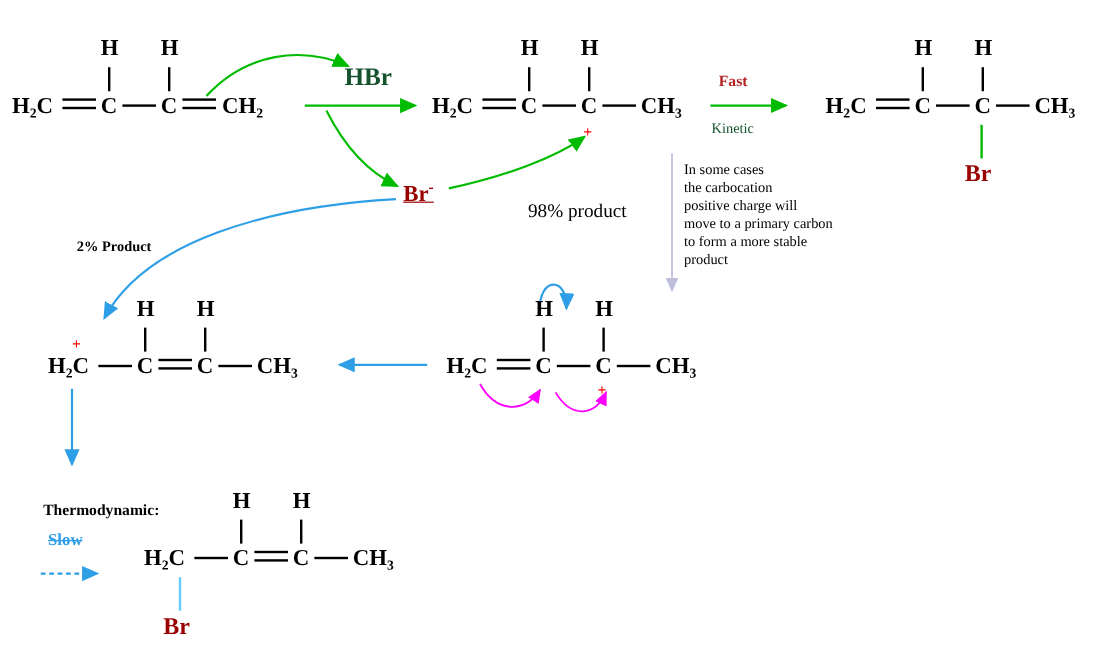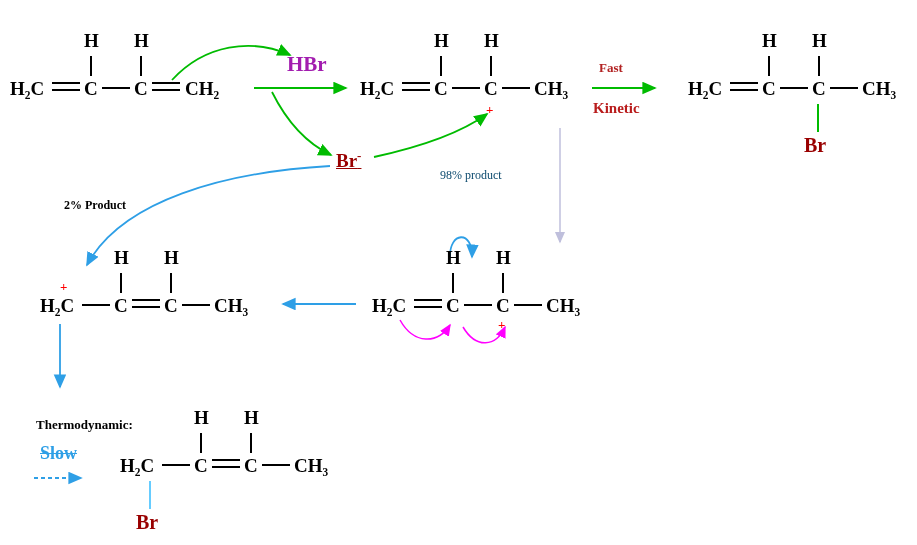--- a/index.html
+++ b/index.html
@@ -17,30 +17,30 @@
   .mol{position:absolute;width:212px;height:140px;font-weight:bold;font-size:19px;color:#000;}
   .atom{position:absolute;top:48px;white-space:nowrap;}
   .hatom{position:absolute;top:0;}
   .vline{position:absolute;top:26px;width:2px;height:20px;background:#000;display:block;}
   .bond{position:absolute;top:57px;width:28px;height:2px;background:#000;display:block;}
   .bond.dbl{top:52px;height:9px;background:none;border-top:2px solid #000;border-bottom:2px solid #000;box-sizing:border-box;}
   .subline{position:absolute;width:2px;display:block;}
   .charge{position:absolute;color:var(--red);font-size:13px;font-weight:bold;}
   .brtext{position:absolute;font-size:20px;font-weight:bold;color:var(--darkred);}
   .lbl{position:absolute;white-space:nowrap;}
-  .lbl-hbr{left:287px;top:52px;font-size:21px;font-weight:bold;color:#a21caf;}
+  .lbl-hbr{left:287px;top:52px;font-size:21px;font-weight:bold;color:#14532d;}
   .lbl-brminus{left:336px;top:148px;font-size:19px;font-weight:bold;color:var(--darkred);text-decoration:underline;}
   .lbl-brminus .sup{vertical-align:super;font-size:13px;}
   .lbl-fast{left:599px;top:60px;font-size:13px;font-weight:bold;color:var(--fastred);}
-  .lbl-kinetic{left:593px;top:100px;font-size:15px;font-weight:bold;color:#b91c1c;}
-  .lbl-98{left:440px;top:168px;font-size:12px;color:#0c4a6e;}
+  .lbl-kinetic{left:593px;top:100px;font-size:12px;font-weight:normal;color:#14532d;}
+  .lbl-98{left:440px;top:168px;font-size:16px;color:#000000;}
   .lbl-2{left:64px;top:198px;font-size:12px;font-weight:bold;color:#000;}
   .note{left:570px;top:134px;font-size:12px;color:#000;line-height:15px;}
   .lbl-thermo{left:36px;top:417px;font-size:13px;font-weight:bold;color:#000;}
-  .lbl-slow{left:40px;top:443px;font-size:18px;font-weight:bold;color:var(--blue);text-decoration:line-through;}
+  .lbl-slow{left:40px;top:443px;font-size:14px;font-weight:bold;color:var(--blue);text-decoration:line-through;}
 </style>
 </head>
 <body>
 
 <div id="canvas">
 
   <svg class="overlay" width="917" height="545" viewBox="0 0 917 545">
     <defs>
       <marker id="mg" markerWidth="9" markerHeight="8" refX="7" refY="3.5" orient="auto">
           <path d="M0,0 L8,3.5 L0,7 Z" style="fill:var(--green)"></path>
@@ -160,16 +160,24 @@
     <i class="subline" style="left:29px;top:74px;height:28px;background:var(--lightblue)"></i>
     <span class="brtext" style="left:16px;top:104px">Br</span>
   </div>
 
   <div class="lbl lbl-hbr">HBr</div>
   <div class="lbl lbl-brminus"><span>Br</span><span class="sup">-</span></div>
   <div class="lbl lbl-fast">Fast</div>
   <div class="lbl lbl-kinetic">Kinetic</div>
   <div class="lbl lbl-98">98% product</div>
   <div class="lbl lbl-2">2% Product</div>
+  <div class="lbl note">
+    <div>In some cases</div>
+    <div>the carbocation</div>
+    <div>positive charge will</div>
+    <div>move to a primary carbon</div>
+    <div>to form a more stable</div>
+    <div>product</div>
+  </div>
   <div class="lbl lbl-thermo">Thermodynamic:</div>
   <div class="lbl lbl-slow">Slow</div>
 
 </div>
 
 </body></html>

